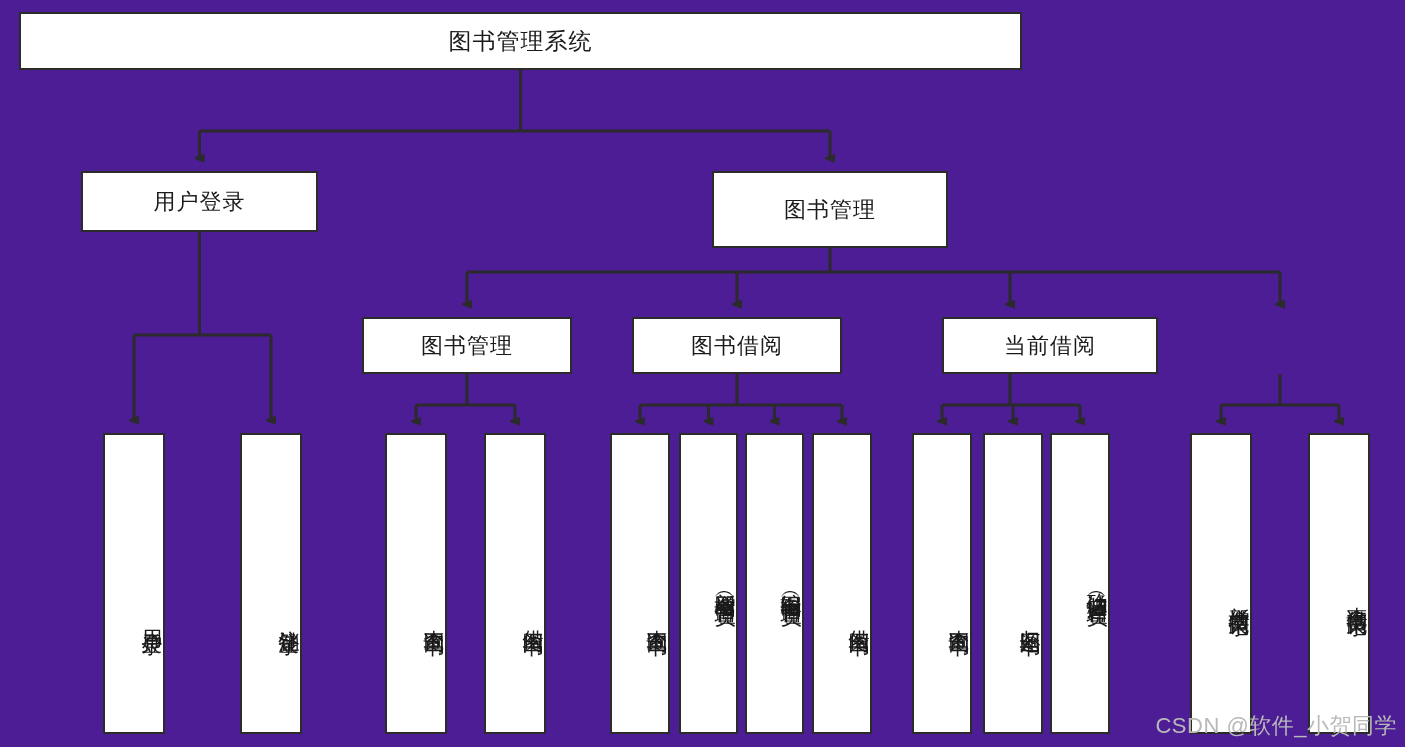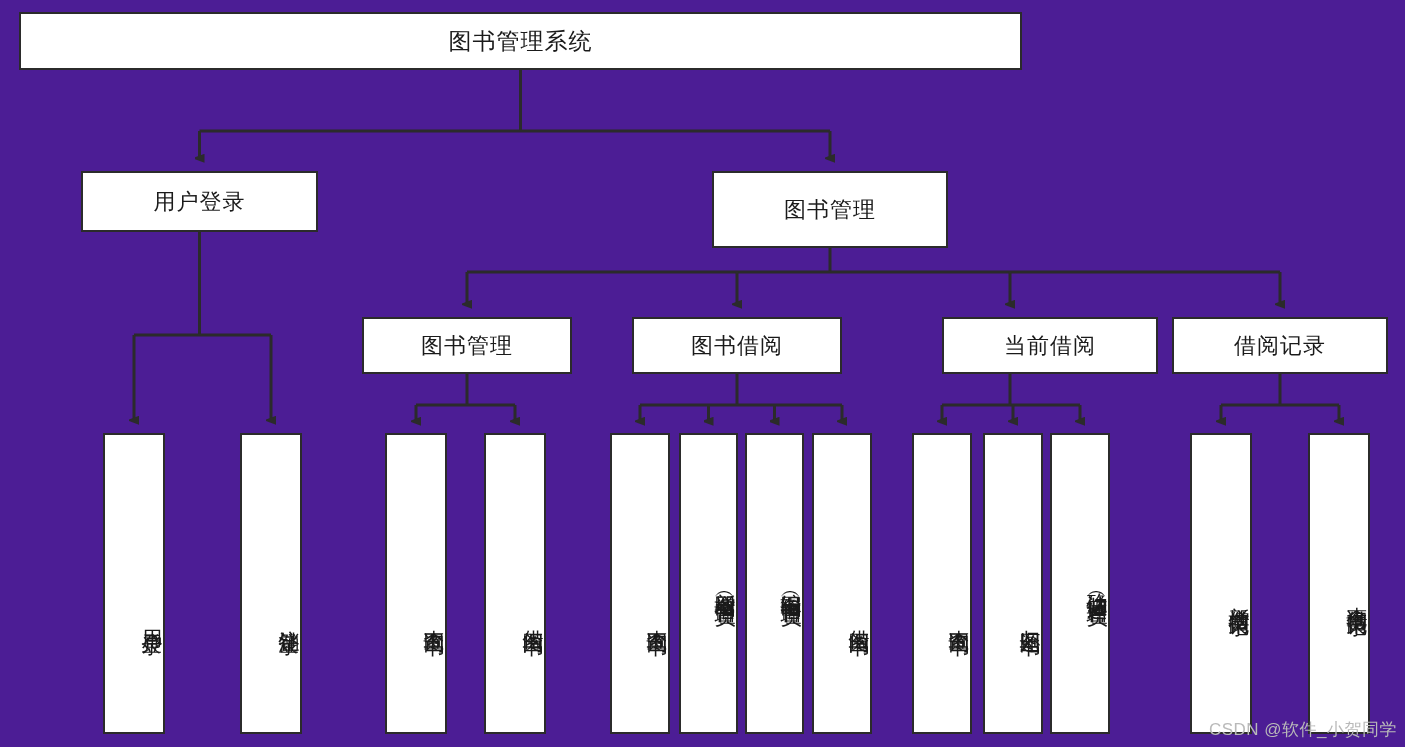--- a/index.html
+++ b/index.html
@@ -54,21 +54,21 @@
     display: block;
     white-space: pre-line;
   }
   .node.root {
     font-size: 23px;
   }
   #watermark {
     position: absolute;
     right: 8px;
     bottom: 6px;
-    font-size: 17px;
+    font-size: 22px;
     color: #b9b9b9;
     letter-spacing: 0.5px;
     white-space: nowrap;
     user-select: none;
   }
 </style>
 </head>
 <body>
 
 <div id="canvas">
@@ -140,23 +140,20 @@
 
   <div class="node horiz" style="left:362px; top:317px; width:210px; height:57px;">
     <span class="lbl">图书管理</span>
   </div>
   <div class="node horiz" style="left:632px; top:317px; width:210px; height:57px;">
     <span class="lbl">图书借阅</span>
   </div>
   <div class="node horiz" style="left:902px; top:317px; width:216px; height:57px;margin-left:40px;">
     <span class="lbl">当前借阅</span>
   </div>
-  <div class="node horiz" style="left:1172px; top:317px; width:216px; height:57px;">
-    <span class="lbl">借阅记录</span>
-  </div>
 
   <div class="node vert" style="left:103px; top:433px; width:62px; height:301px; padding-top:72px;">
     <span class="lbl">用户登录</span>
   </div>
   <div class="node vert" style="left:240px; top:433px; width:62px; height:301px; padding-top:72px;">
     <span class="lbl">注销登录</span>
   </div>
 
   <div class="node vert" style="left:385px; top:433px; width:62px; height:301px; padding-top:72px;">
     <span class="lbl">查询图书</span>

